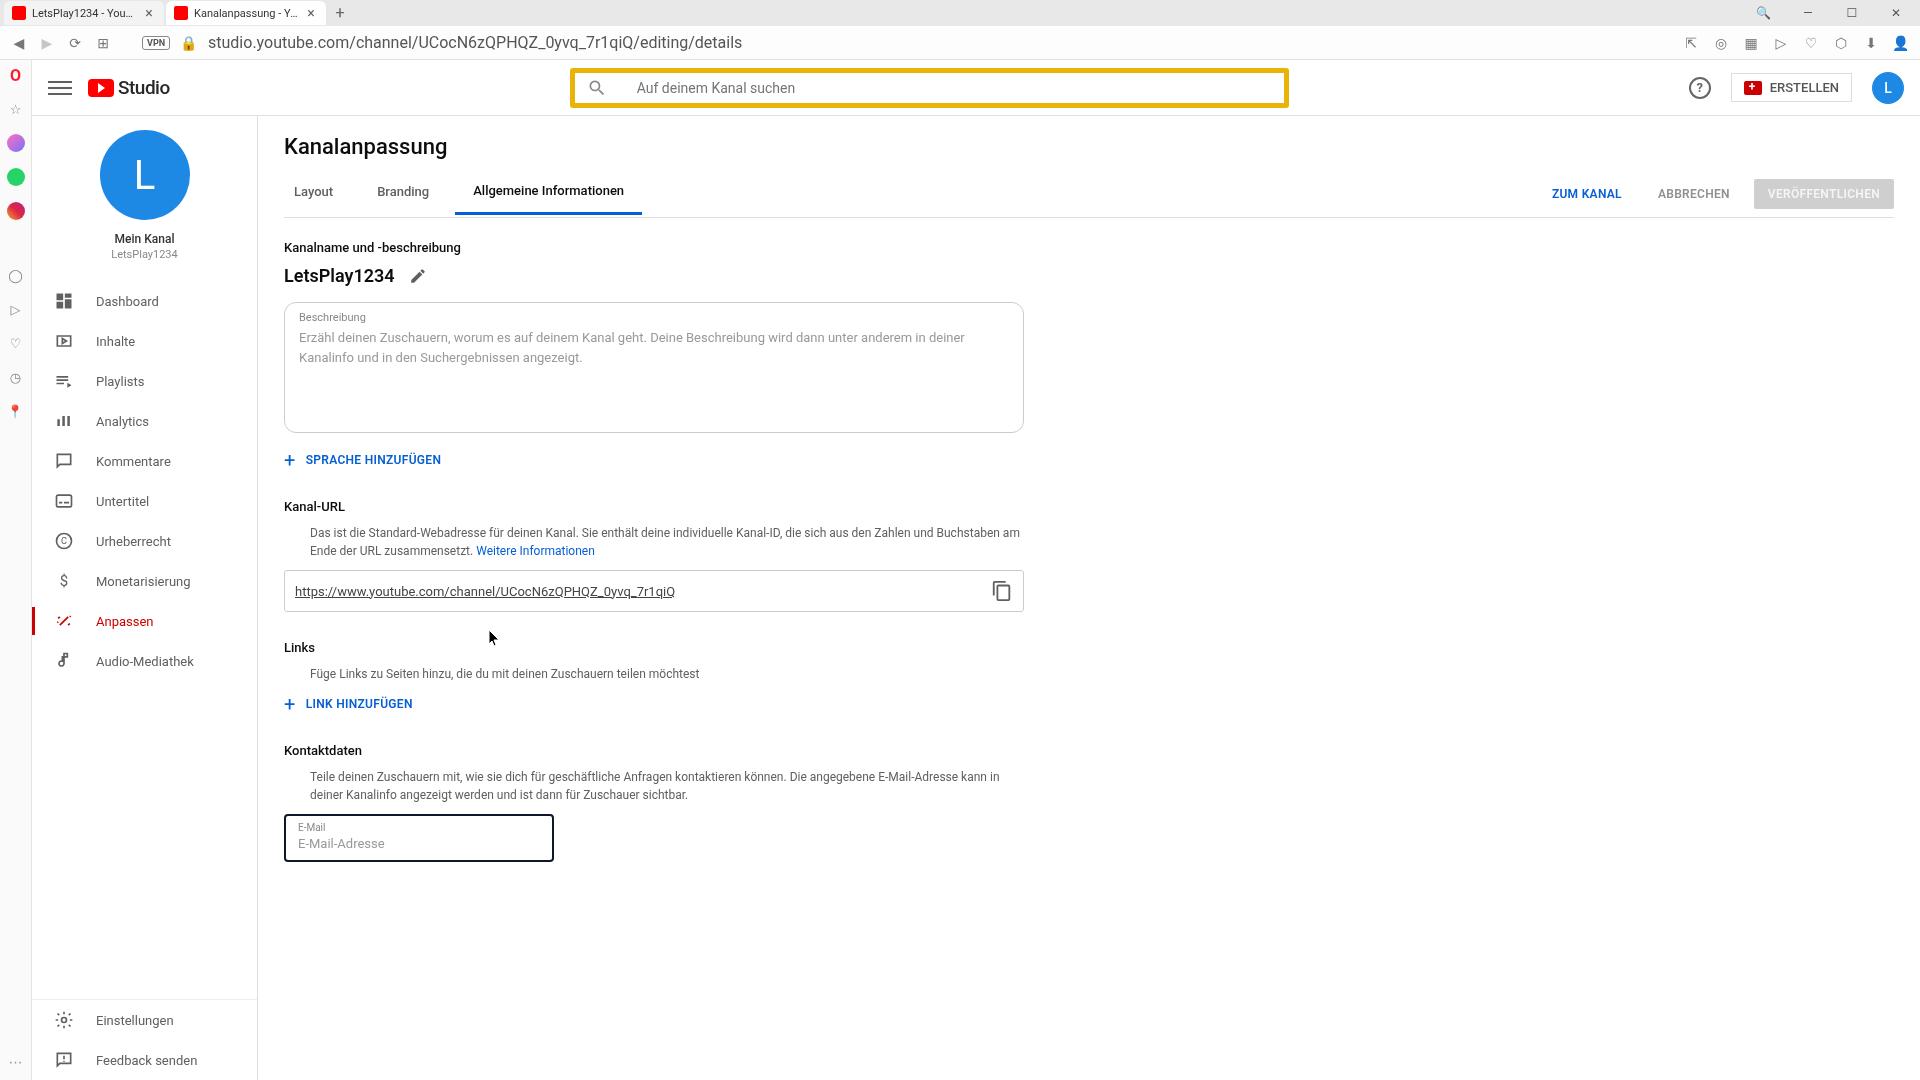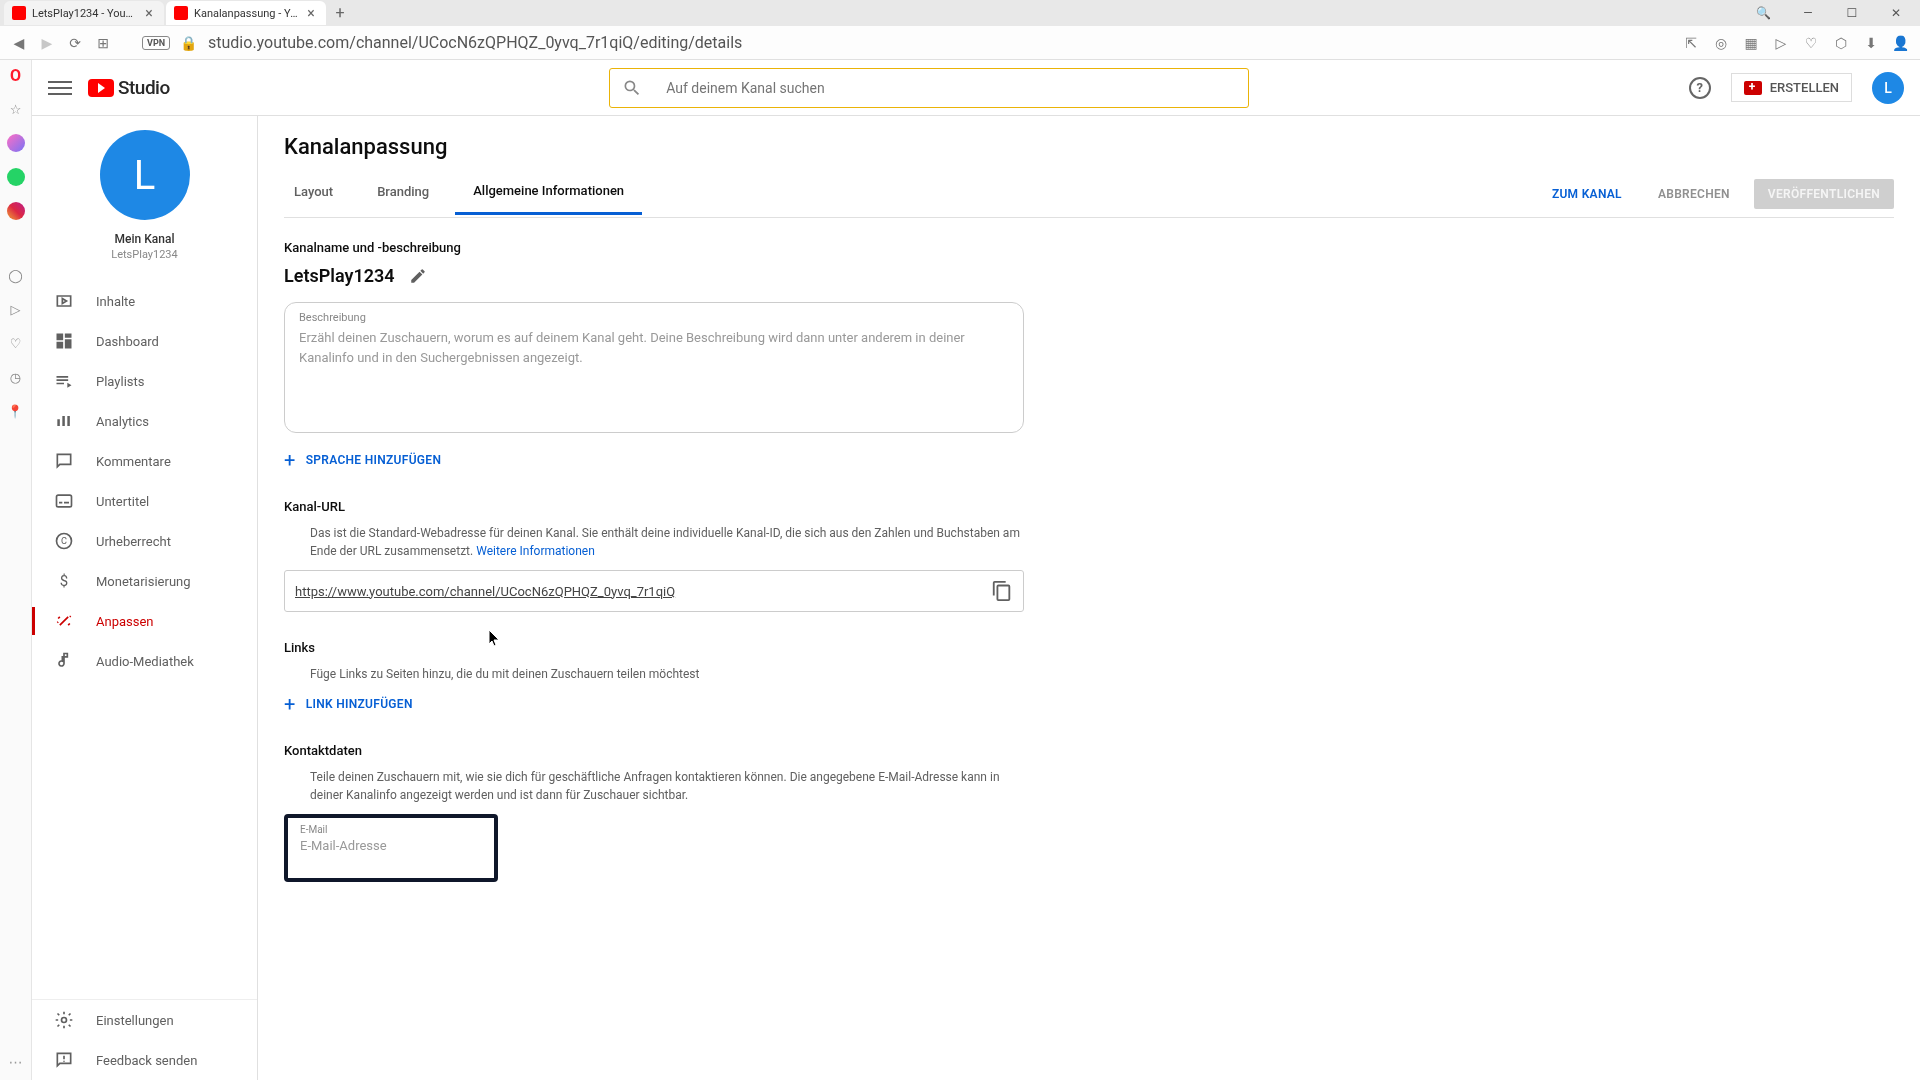--- a/index.html
+++ b/index.html
@@ -37,21 +37,21 @@
 .app-header { height: 56px; display: flex; align-items: center; padding: 0 16px; border-bottom: 1px solid #e0e0e0; gap: 16px; background: #fff; }
 .menu-btn { width: 24px; height: 24px; display: flex; flex-direction: column; justify-content: center; gap: 4px; cursor: pointer; }
 .menu-btn span { height: 2px; background: #606060; }
 .logo { display: flex; align-items: center; gap: 2px; }
 .logo-mark { display: flex; align-items: center; }
 .logo-play { width: 26px; height: 18px; background: #ff0000; border-radius: 4px; position: relative; }
 .logo-play::after { content:""; position:absolute; left:10px; top:4px; border-left:7px solid #fff; border-top:5px solid transparent; border-bottom:5px solid transparent; }
 .logo-text { font-size: 19px; font-weight: 500; color: #282828; letter-spacing: -0.5px; margin-left: 2px; }
 
 .search-wrap { flex: 1; display: flex; justify-content: center; }
-.search-box { width: 640px; height: 40px; border: 1px solid #eab308; border-radius: 3px; display: flex; align-items: center; padding: 0 12px; gap: 24px; }
+.search-box { width: 719px; height: 40px; border: 5px solid #eab308; border-radius: 3px; display: flex; align-items: center; padding: 0 12px; gap: 30px; }
 .search-box input { border: none; outline: none; font-size: 14px; flex: 1; color: #333; }
 .search-icon-svg { width: 20px; height: 20px; fill: #888; }
 
 .header-right { display: flex; align-items: center; gap: 20px; }
 .help-icon { width: 22px; height: 22px; border: 2px solid #666; border-radius: 50%; display:flex; align-items:center; justify-content:center; font-size: 13px; color:#666; font-weight:bold; }
 .create-btn { display: flex; align-items: center; gap: 8px; border: 1px solid #ddd; padding: 6px 12px; font-size: 13px; font-weight: 500; color: #555; cursor: pointer; }
 .create-icon { width: 18px; height: 14px; background: #cc0000; border-radius: 2px; position: relative; }
 .create-icon::after { content: "+"; position: absolute; color: #fff; left: 5px; top: -1px; font-size: 12px; font-weight: bold; }
 .avatar { width: 32px; height: 32px; border-radius: 50%; background: #1e88e5; color: #fff; display:flex; align-items:center; justify-content:center; font-size: 14px; font-weight: 500; }
 
@@ -102,21 +102,21 @@
 
 .add-btn { display: flex; align-items: center; gap: 10px; color: #065fd4; font-size: 12px; font-weight: 600; letter-spacing: 0.3px; cursor: pointer; padding: 4px 0; }
 .plus { font-size: 20px; font-weight: 400; line-height: 14px; }
 
 .section { margin-bottom: 28px; max-width: 740px; }
 
 .url-box { display: flex; align-items: center; width: 740px; border: 1px solid #ccc; border-radius: 3px; padding: 0 10px; height: 42px; }
 .url-text { flex: 1; font-size: 13px; color: #444; text-decoration: underline; }
 .copy-icon { width: 22px; height: 22px; fill: #606060; cursor: pointer; }
 
-.email-wrap { width: 214px; border: 4px solid #0f172a; border-radius: 4px; padding: 6px 12px 24px 12px; }
+.email-wrap { width: 270px; border: 2px solid #0f172a; border-radius: 4px; padding: 6px 12px 8px 12px; }
 .email-label { font-size: 10px; color: #888; }
 .email-input { border: none; outline: none; font-size: 13px; width: 100%; color: #333; }
 .email-input::placeholder { color: #999; }
 
 .cursor { position: fixed; width: 12px; height: 18px; pointer-events: none; z-index: 9999; }
 </style>
 </head>
 <body>
 
 <div class="browser-chrome">
@@ -211,32 +211,32 @@
     <div class="leftnav">
       <div class="channel-block">
         <div class="channel-avatar">L</div>
         <div class="channel-label">Mein Kanal</div>
         <div class="channel-name">LetsPlay1234</div>
       </div>
       <div class="nav-list">
         <div class="nav-item">
             <div class="nav-icon">
               <svg viewBox="0 0 24 24">
+                <path d="M3 3h8v8H3zm10 0h8v5h-8zm0 7h8v11h-8zM3 13h8v8H3z"></path>
+              </svg>
+            </div>
+            <span>Dashboard</span>
+          </div>
+        <div class="nav-item">
+            <div class="nav-icon">
+              <svg viewBox="0 0 24 24">
                 <path d="M4 6h16v12H4z M10 9v6l5-3z" fill="none" stroke="currentColor" stroke-width="2"></path>
               </svg>
             </div>
             <span>Inhalte</span>
-          </div>
-        <div class="nav-item">
-            <div class="nav-icon">
-              <svg viewBox="0 0 24 24">
-                <path d="M3 3h8v8H3zm10 0h8v5h-8zm0 7h8v11h-8zM3 13h8v8H3z"></path>
-              </svg>
-            </div>
-            <span>Dashboard</span>
           </div>
         <div class="nav-item">
             <div class="nav-icon">
               <svg viewBox="0 0 24 24">
                 <path d="M3 6h14v2H3zm0 4h14v2H3zm0 4h9v2H3zm13 0l5 3-5 3z"></path>
               </svg>
             </div>
             <span>Playlists</span>
           </div>
         <div class="nav-item">

